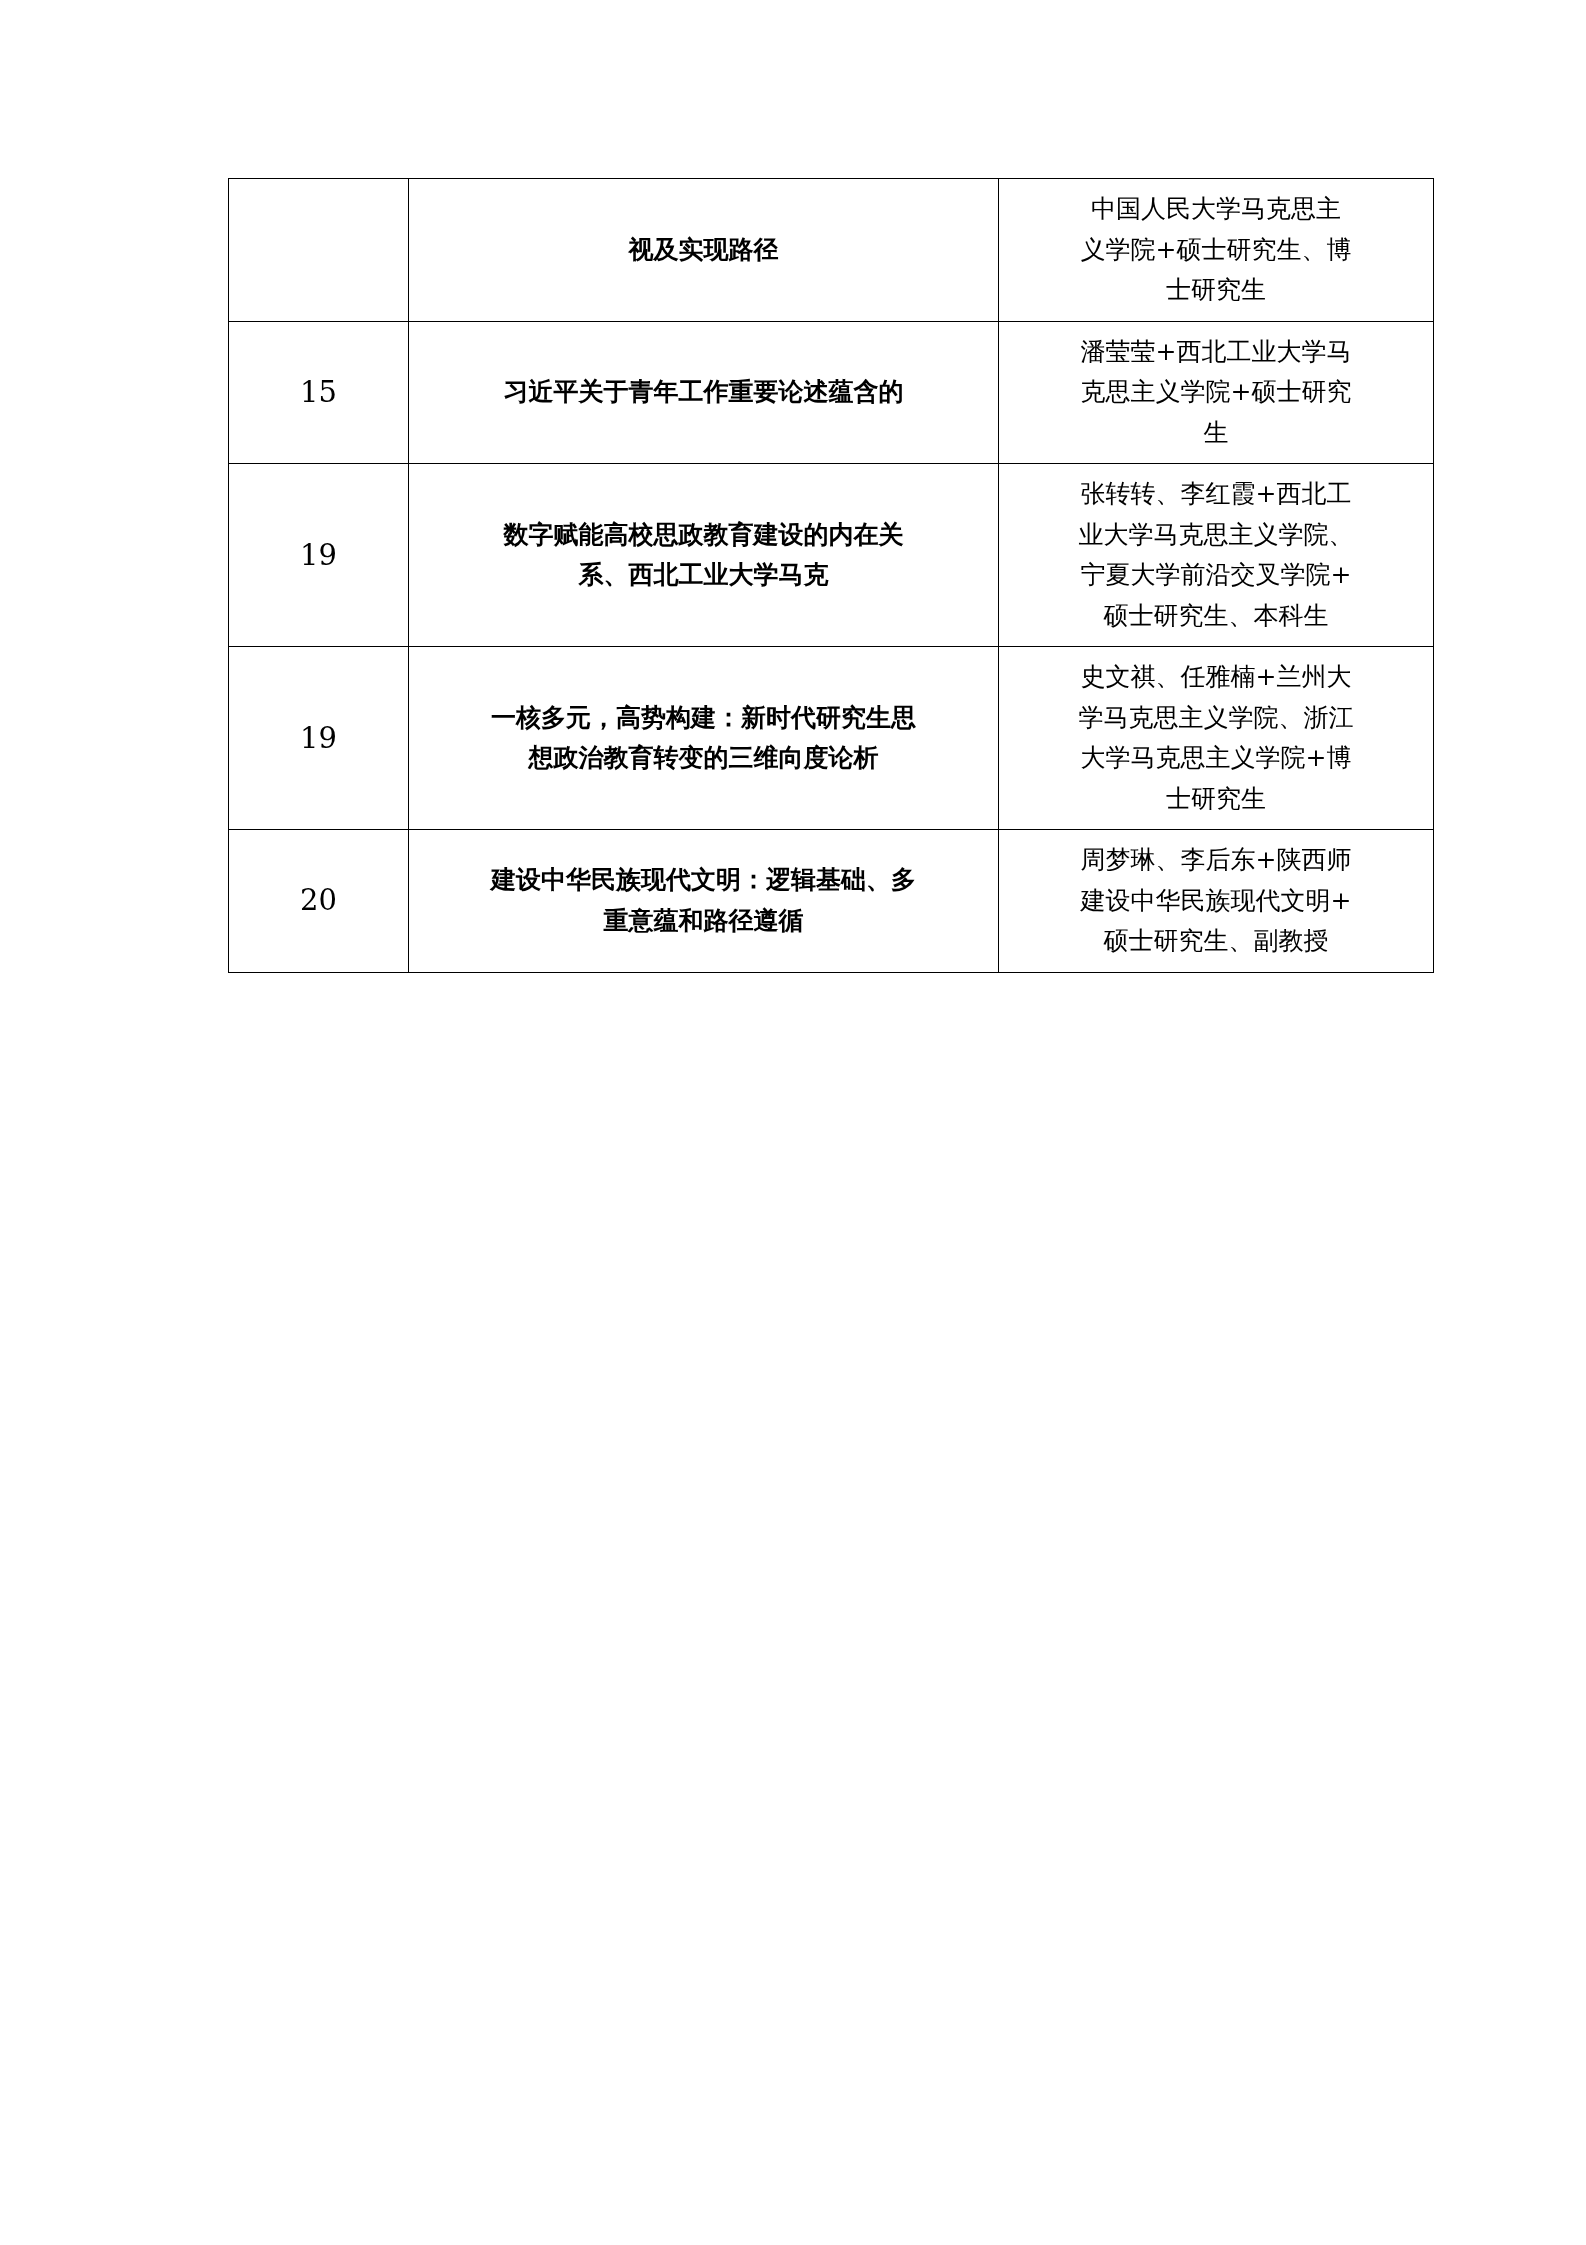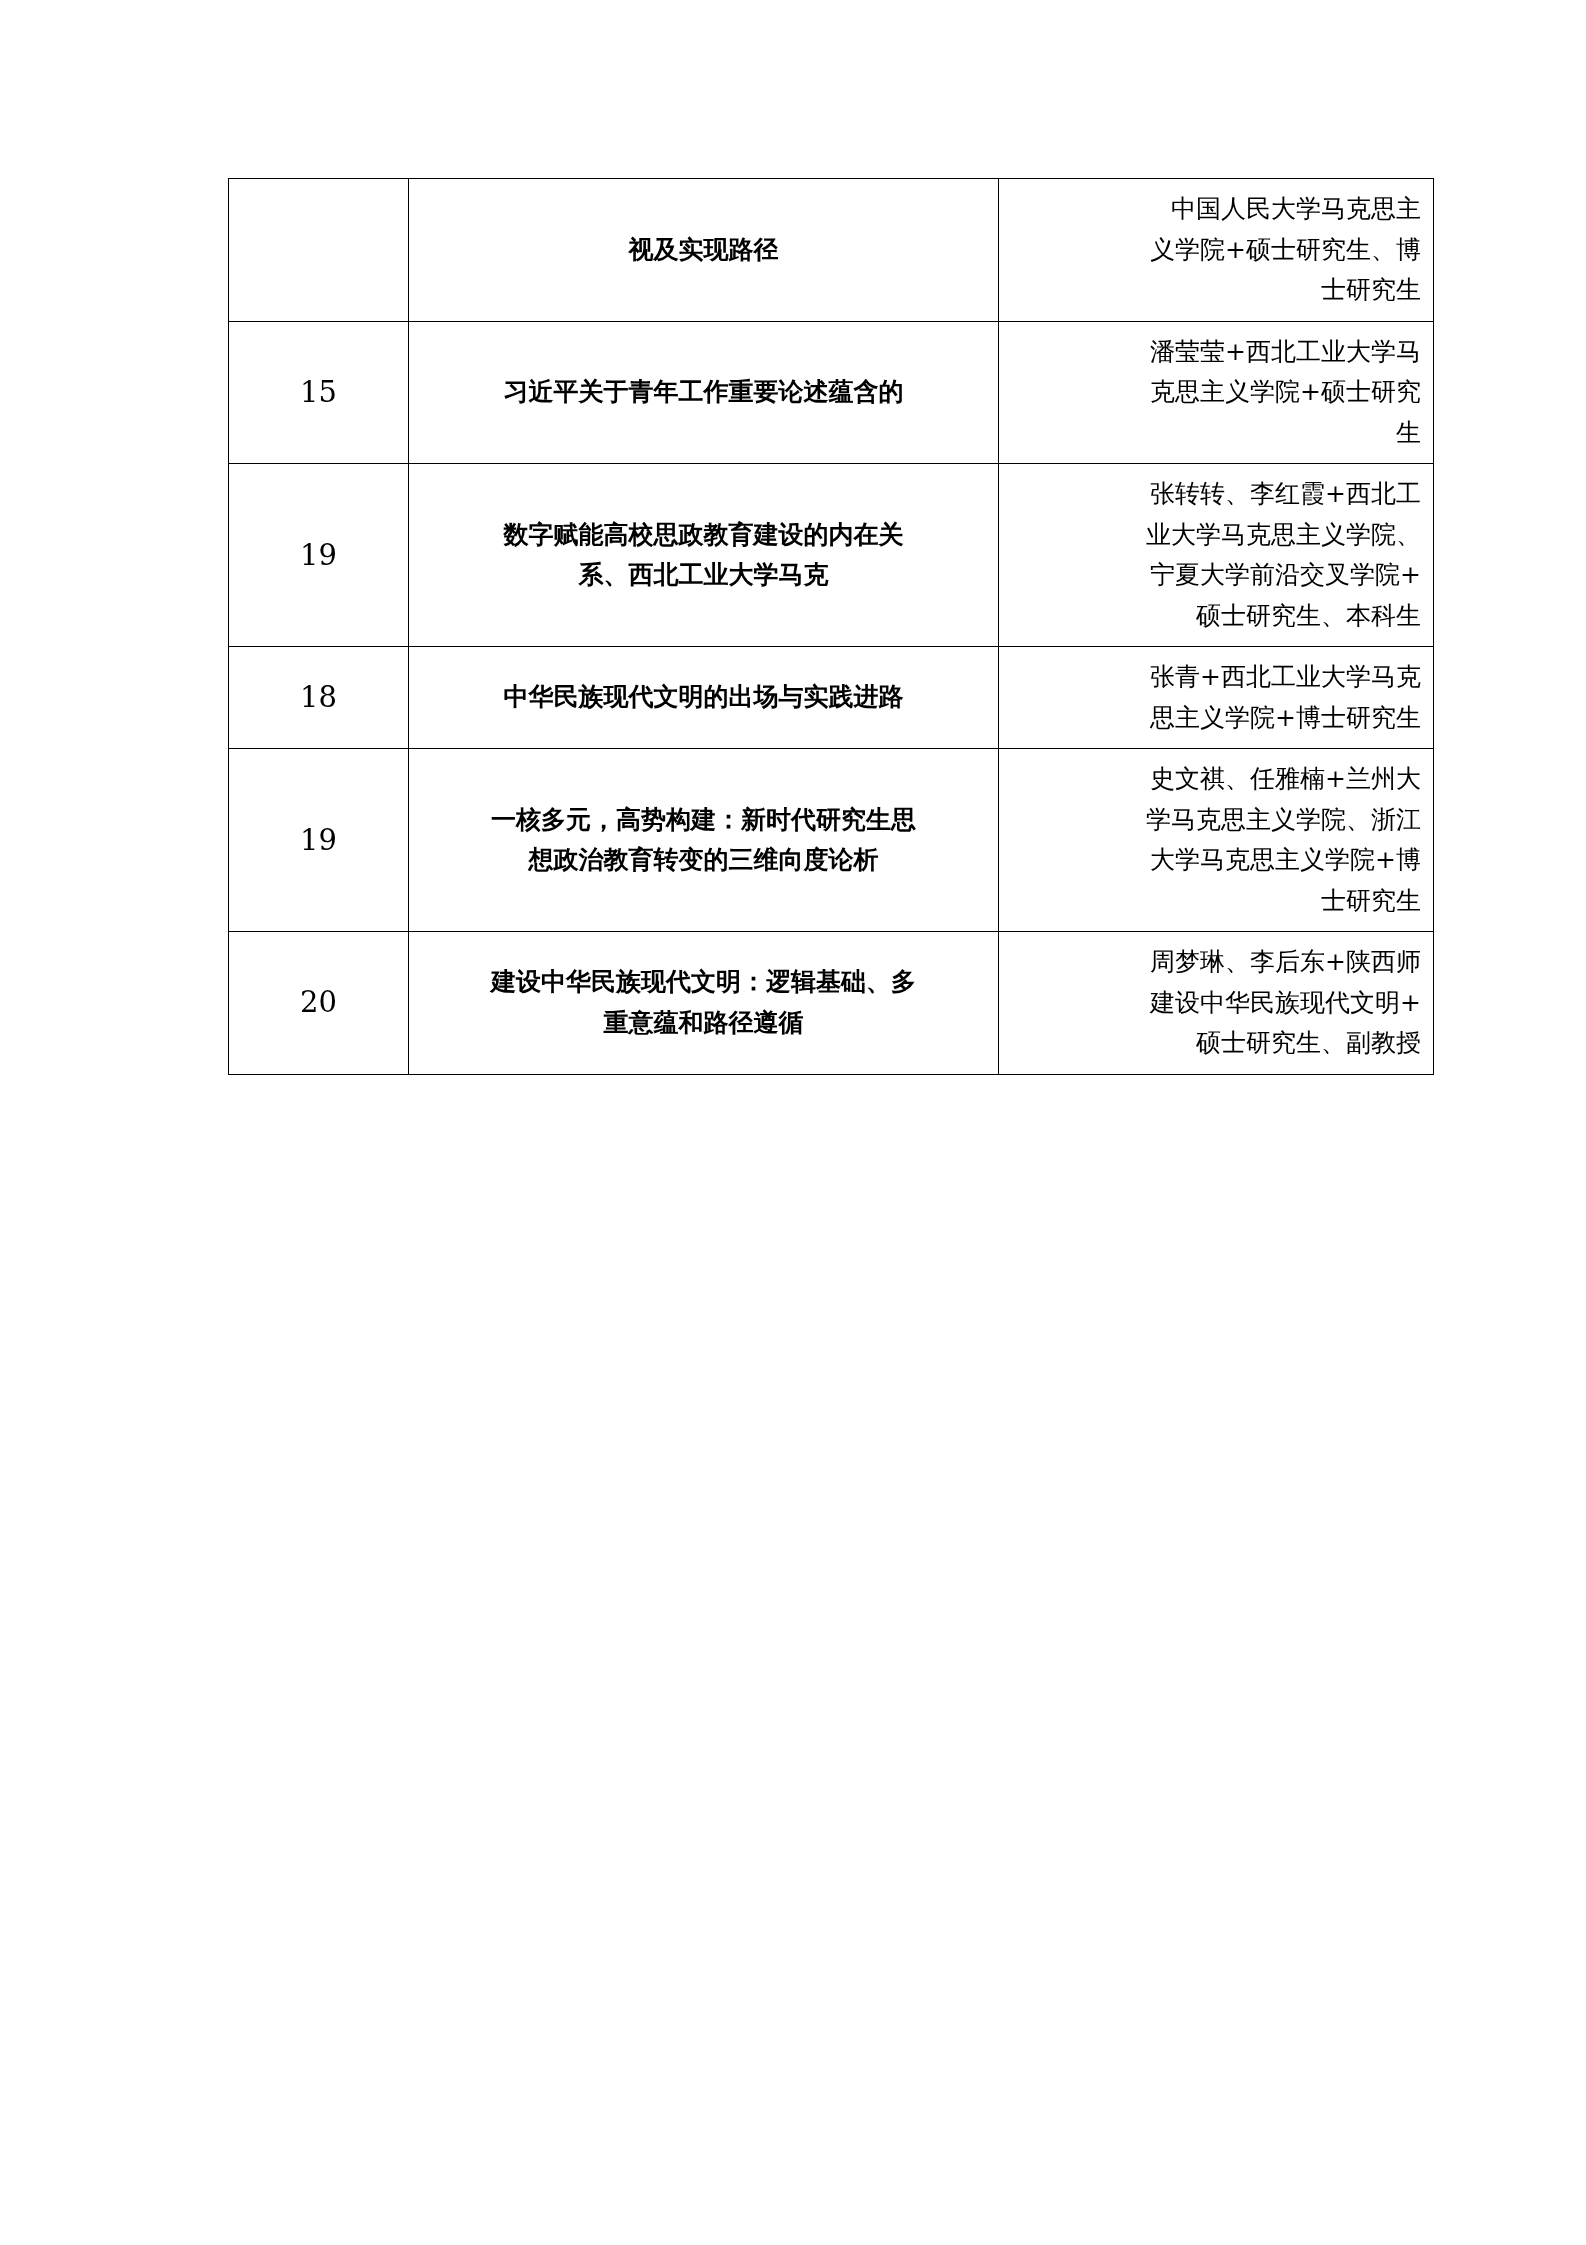--- a/index.html
+++ b/index.html
@@ -42,21 +42,21 @@
     width: 155px;
     text-align: center;
   }
   .col-title {
     width: 565px;
     text-align: center;
     font-weight: bold;
   }
   .col-author {
     width: 410px;
-    text-align: right;
+    text-align: center;
   }
   .cell-text {
     display: block;
     white-space: pre-line;
   }
   .col-num .cell-text {
     font-size: 29px;
   }
 </style>
 </head>
@@ -101,32 +101,20 @@
           </td>
         <td class="col-author">
             <span class="cell-text">张转转、李红霞+西北工
 业大学马克思主义学院、
 宁夏大学前沿交叉学院+
 硕士研究生、本科生</span>
           </td>
       </tr>
       <tr>
         <td class="col-num">
-            <span class="cell-text">18</span>
-          </td>
-        <td class="col-title">
-            <span class="cell-text">中华民族现代文明的出场与实践进路</span>
-          </td>
-        <td class="col-author">
-            <span class="cell-text">张青+西北工业大学马克
-思主义学院+博士研究生</span>
-          </td>
-      </tr>
-      <tr>
-        <td class="col-num">
             <span class="cell-text">19</span>
           </td>
         <td class="col-title">
             <span class="cell-text">一核多元，高势构建：新时代研究生思
 想政治教育转变的三维向度论析</span>
           </td>
         <td class="col-author">
             <span class="cell-text">史文祺、任雅楠+兰州大
 学马克思主义学院、浙江
 大学马克思主义学院+博

